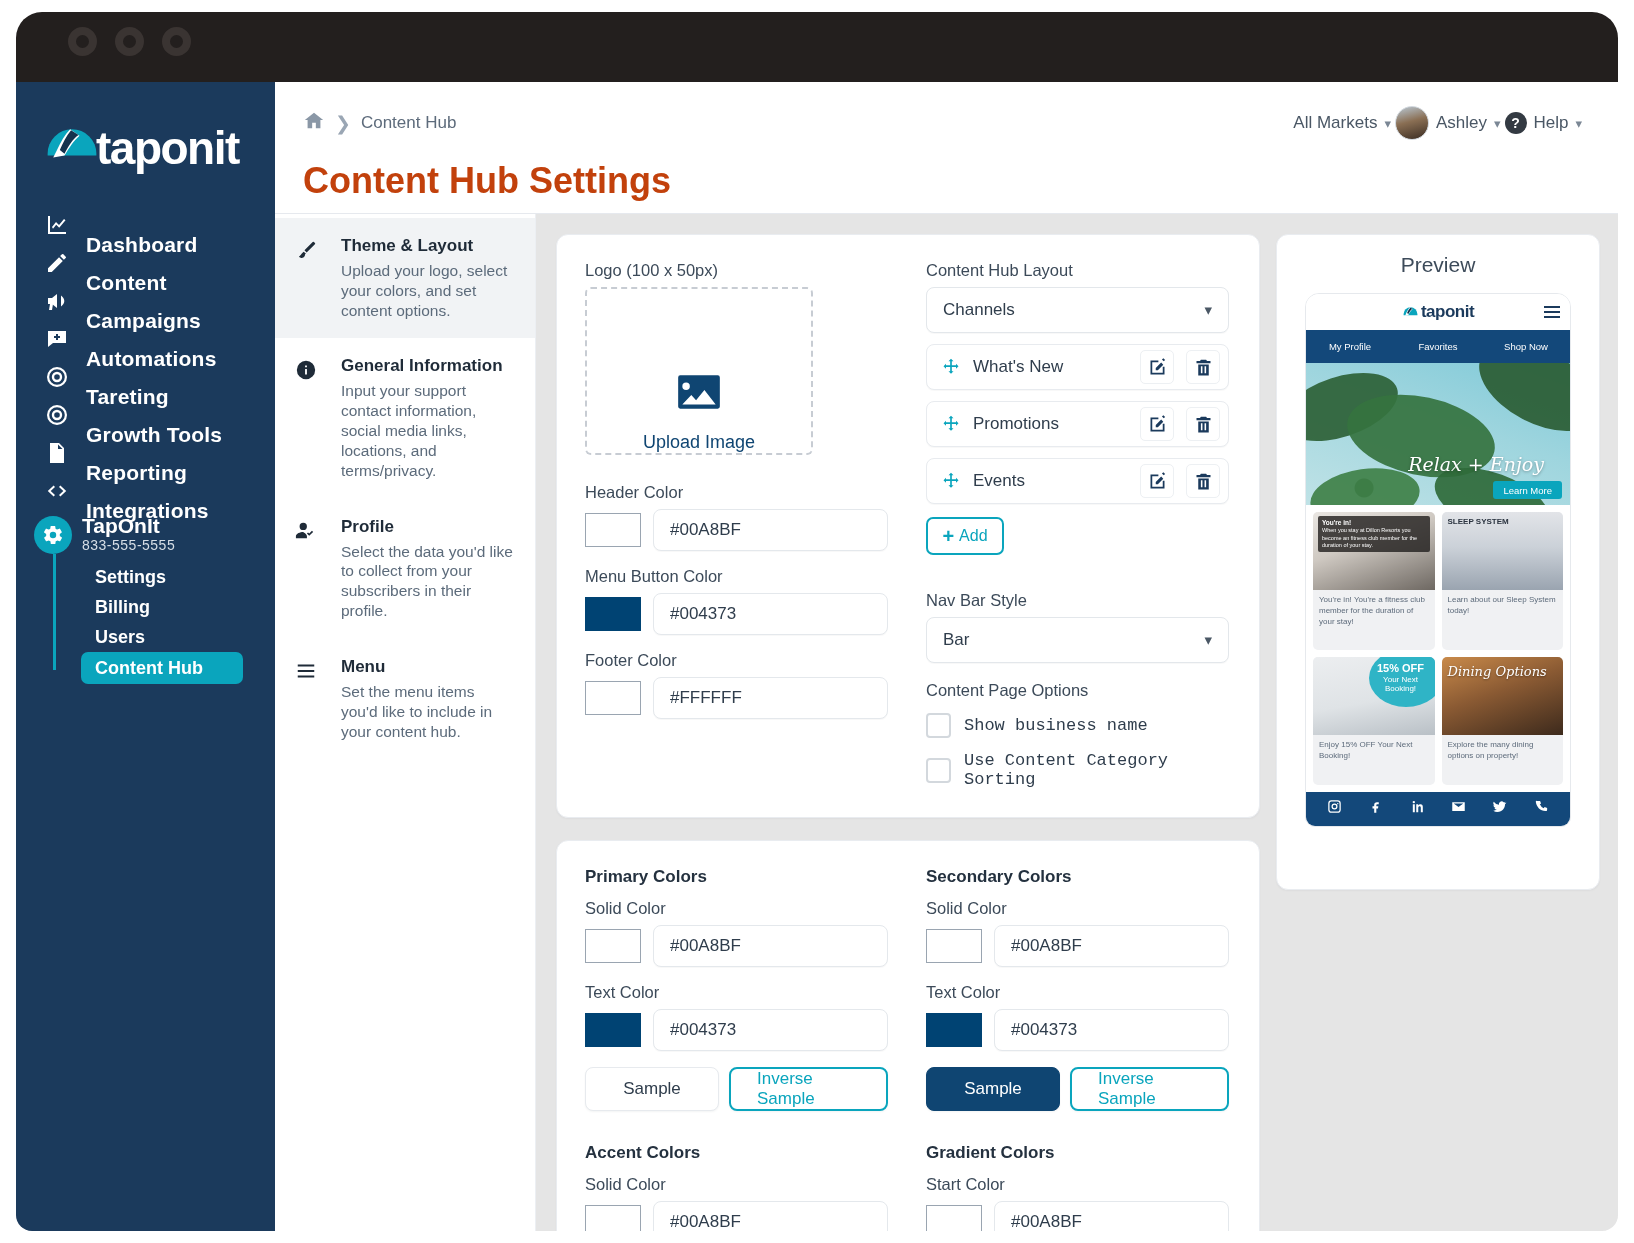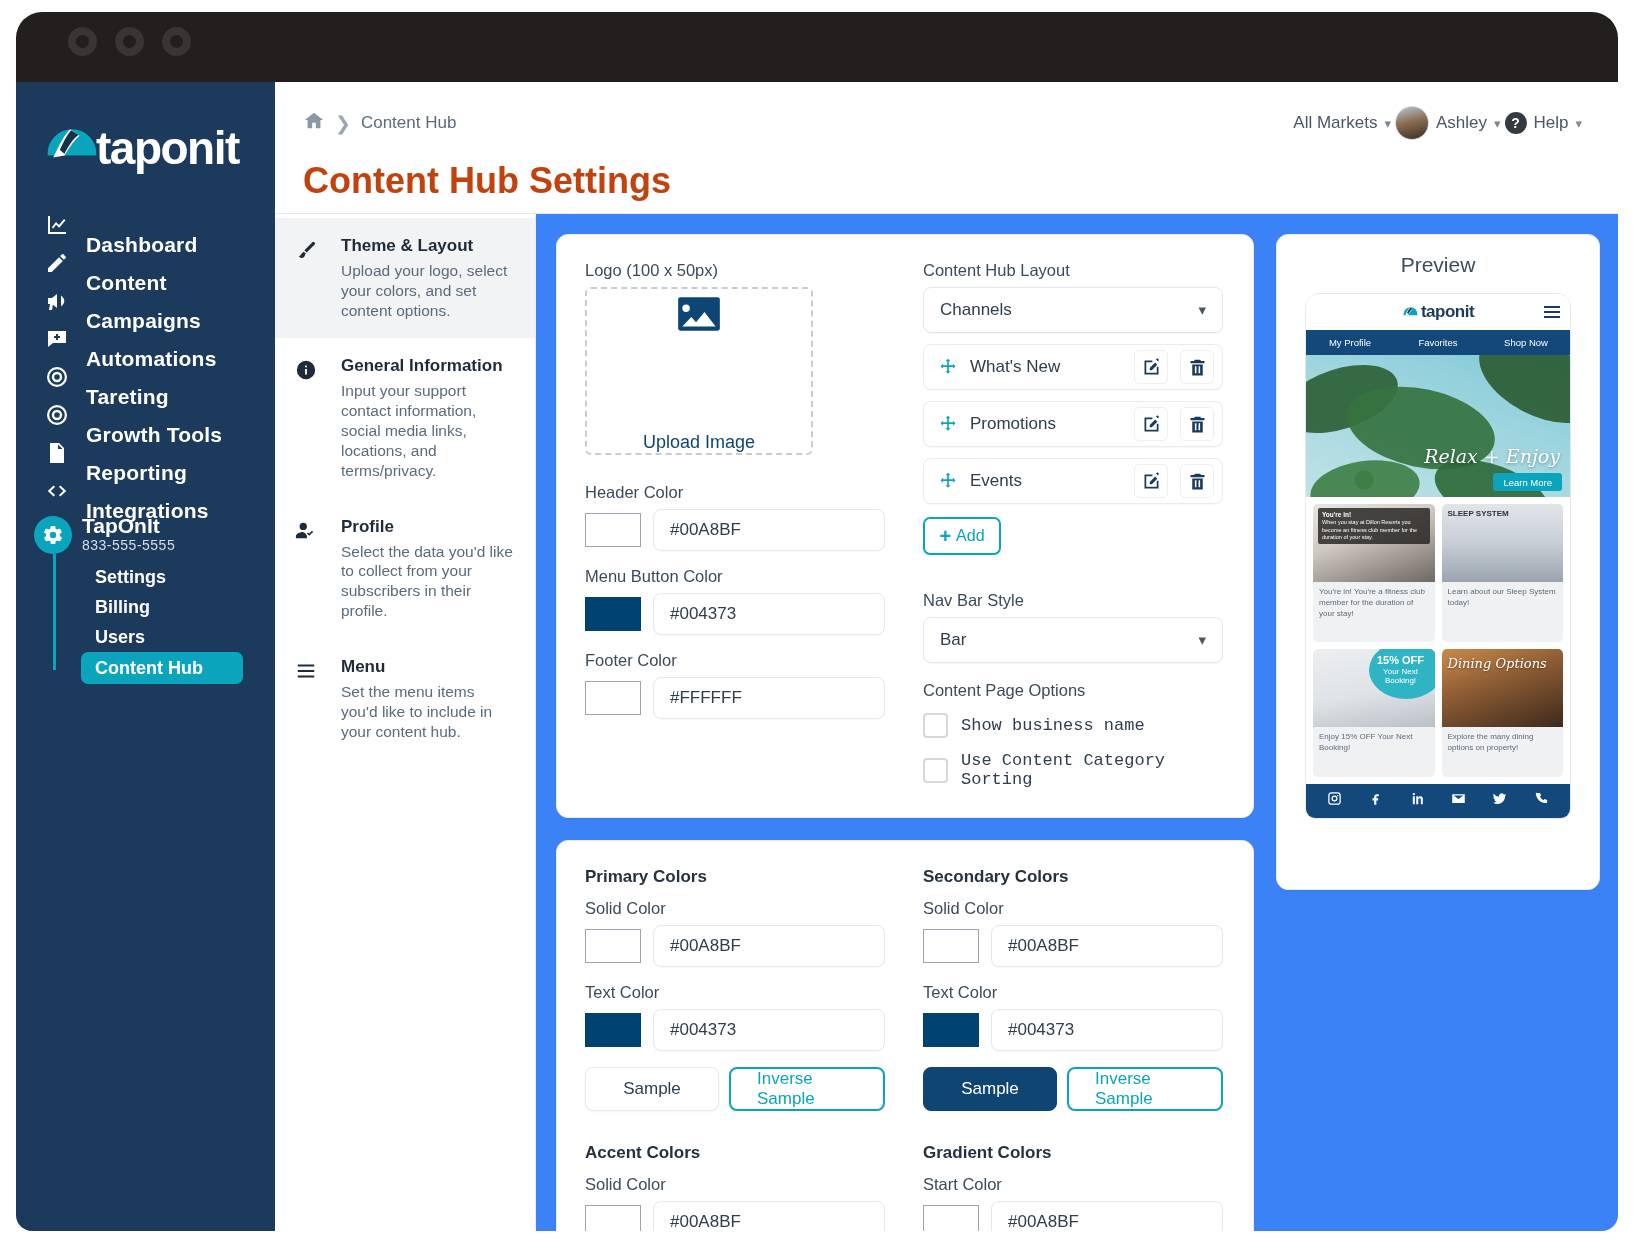--- a/index.html
+++ b/index.html
@@ -131,38 +131,38 @@
   .setnav { width: 261px; flex: 0 0 261px; background: #fff; border-right: 1px solid #eceff3; padding-top: 4px; }
   .setnav-item { display: flex; gap: 20px; padding: 18px 22px 18px 20px; cursor: pointer; }
   .setnav-item.active { background: #f1f3f5; }
   .sn-ico { width: 26px; flex: 0 0 26px; padding-top: 3px; }
   .sn-ico svg { width: 22px; height: 22px; fill: #1f2b38; }
   .sn-title { font-size: 17px; font-weight: bold; color: #1f2b38; }
   .sn-desc { font-size: 15.5px; color: #5c6b7b; line-height: 1.28; margin-top: 5px; }
 
   
   .content {
-    flex: 1; background: #3b82f6; padding: 20px 18px 0 20px;
-    display: flex; gap: 22px; min-width: 0; overflow: hidden;
+    flex: 1; background: #e5e5e5; padding: 20px 18px 0 20px;
+    display: flex; gap: 16px; min-width: 0; overflow: hidden;
   }
   .col-left { flex: 1; min-width: 0; display: flex; flex-direction: column; gap: 22px; }
   .card {
     background: #fff; border: 1px solid #e9ecf0; border-radius: 12px;
     padding: 26px 30px 28px 28px;
     box-shadow: 0 1px 2px rgba(20,30,45,.04);
   }
   .two-col { display: flex; gap: 38px; }
   .cl { flex: 1 1 50%; min-width: 0; }
   .fld-label { font-size: 16.5px; color: #3c4a59; margin-bottom: 7px; }
   .sec-title { font-size: 17px; font-weight: bold; color: #24313f; margin-bottom: 12px; }
 
   .logo-box {
     width: 228px; height: 168px;
     border: 2px dashed #c7ccd3; border-radius: 6px;
-    display: flex; flex-direction: column; align-items: center; justify-content: space-between;
+    display: flex; flex-direction: column; align-items: center; justify-content: flex-end;
     gap: 10px; cursor: pointer;
   }
   .logo-box svg { width: 50px; height: 50px; fill: #0f4572; }
   .logo-box span { font-size: 18px; color: #0f4572; }
 
   .select {
     height: 46px; border: 1px solid #e3e7eb; border-radius: 8px;
     display: flex; align-items: center; justify-content: space-between;
     padding: 0 16px; font-size: 17px; color: #2f3d4c; background: #fff;
     cursor: pointer; box-shadow: 0 1px 1px rgba(20,30,45,.03);
@@ -226,31 +226,31 @@
   .phone {
     width: 266px; margin: 0 auto; border-radius: 14px 14px 10px 10px;
     overflow: hidden; border: 1px solid #e6e9ed; background: #fff;
   }
   .ph-head { height: 36px; display: flex; align-items: center; justify-content: center; position: relative; background: #fff; }
   .ph-logo { display: flex; align-items: center; gap: 2px; }
   .ph-logo-mark { width: 17px; height: 17px; position: relative; }
   .ph-logo-text { font-size: 17px; font-weight: bold; color: #1b3a5c; letter-spacing: -.5px; }
   .ph-burger { position: absolute; right: 10px; display: flex; flex-direction: column; gap: 2.5px; }
   .ph-burger i { display: block; width: 16px; height: 2.5px; background: #1b3a5c; }
-  .ph-nav { height: 25px; background: #13487a; display: flex; align-items: center; }
+  .ph-nav { height: 33px; background: #13487a; display: flex; align-items: center; }
   .ph-nav span { flex: 1; text-align: center; color: #fff; font-size: 9.5px; }
   .ph-hero {
     height: 142px; position: relative; overflow: hidden;
     background:
       radial-gradient(circle at 22% 88%, #2f5c36 0 9px, transparent 10px),
       linear-gradient(200deg, #7fc9d8 0%, #9ed5de 42%, #bfe2e6 100%);
   }
   .palm { position: absolute; border-radius: 50%; background: #2c6136; opacity: .92; }
   .hero-script {
-    position: absolute; right: 10px; bottom: 30px;
+    position: absolute; right: 26px; bottom: 30px;
     font-family: "DejaVu Serif", serif; font-style: italic;
     color: #fff; font-size: 19px; text-shadow: 0 1px 3px rgba(0,0,0,.35);
   }
   .hero-btn {
     position: absolute; right: 8px; bottom: 6px;
     background: #0aa5bd; color: #fff; font-size: 9.5px;
     padding: 3.5px 10px; border-radius: 3px; cursor: pointer;
   }
   .ph-grid { display: grid; grid-template-columns: 1fr 1fr; gap: 7px; padding: 7px; background: #fff; }
   .ph-tile { background: #f0f1f3; border-radius: 5px; overflow: hidden; }

